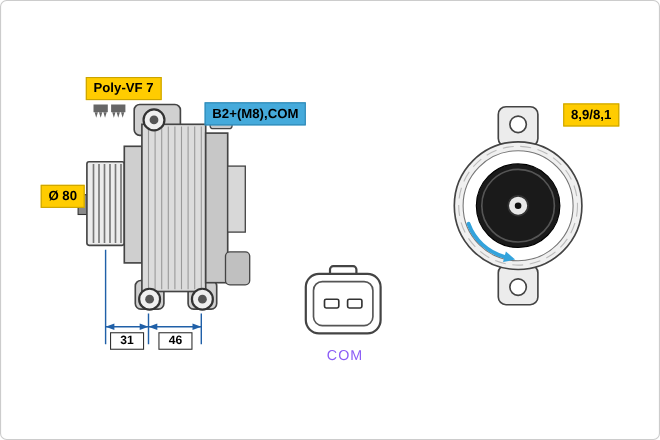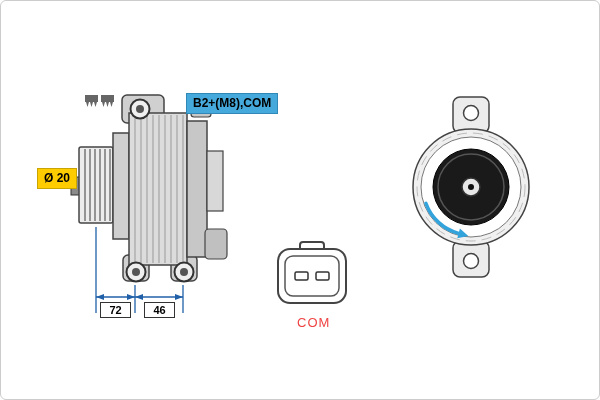--- a/index.html
+++ b/index.html
@@ -26,21 +26,21 @@
     color:#000;padding:2px 6px;white-space:nowrap;
   }
   .yellow{background:var(--yellow);border:1px solid #caa400;}
   .blue{background:var(--blue);border:1px solid #2f88b5;}
   .dimbox{
     position:absolute;width:31px;text-align:center;
     font-weight:bold;font-size:11px;line-height:14px;color:#000;
     background:#fff;border:1px solid #333;
   }
   .plain-text{
-    position:absolute;font-size:13px;color:#ef4444;letter-spacing:1px;
+    position:absolute;font-size:13px;color:#8b5cf6;letter-spacing:1px;
   }
   .dim-stroke{stroke:var(--dim_blue);stroke-width:1.3;fill:none;}
   .dim-fill{fill:var(--dim_blue);stroke:none;}
   .rot-arrow{stroke:var(--arrow_blue);stroke-width:3.5;fill:none;stroke-linecap:round;}
   .rot-head{fill:var(--arrow_blue);stroke:none;}
 </style>
 </head>
 <body>
 
 <div class="stage">
@@ -135,26 +135,28 @@
       <circle cx="470" cy="186" r="9" fill="#e8e8e8" stroke="#333" stroke-width="1.5"></circle>
       <circle cx="470" cy="186" r="3" fill="#111"></circle>
 
       <g>
         <path class="rot-arrow" d="M424.9 202.4 A48 48 0 0 0 457.6 232.4"></path>
         <polygon class="rot-head" points="467.3,235 456.3,237.2 458.9,227.6"></polygon>
       </g>
     </g>
   </svg>
 
+  <div class="label yellow" style="left:77px;top:69px">Poly-VF 7</div>
 
   <div class="label blue" style="left:185px;top:92px">B2+(M8),COM</div>
 
-  <div class="label yellow" style="left:36px;top:167px">Ø 20</div>
+  <div class="label yellow" style="left:36px;top:167px">Ø 80</div>
+
+  <div class="label yellow" style="left:511px;top:93px">8,9/8,1</div>
 
 
-
-  <div class="dimbox" style="left:99px;top:301px">72</div>
+  <div class="dimbox" style="left:99px;top:301px">31</div>
 
   <div class="dimbox" style="left:143px;top:301px">46</div>
 
   <div class="plain-text" style="left:296px;top:314px">COM</div>
 
 </div>
 
 </body></html>

